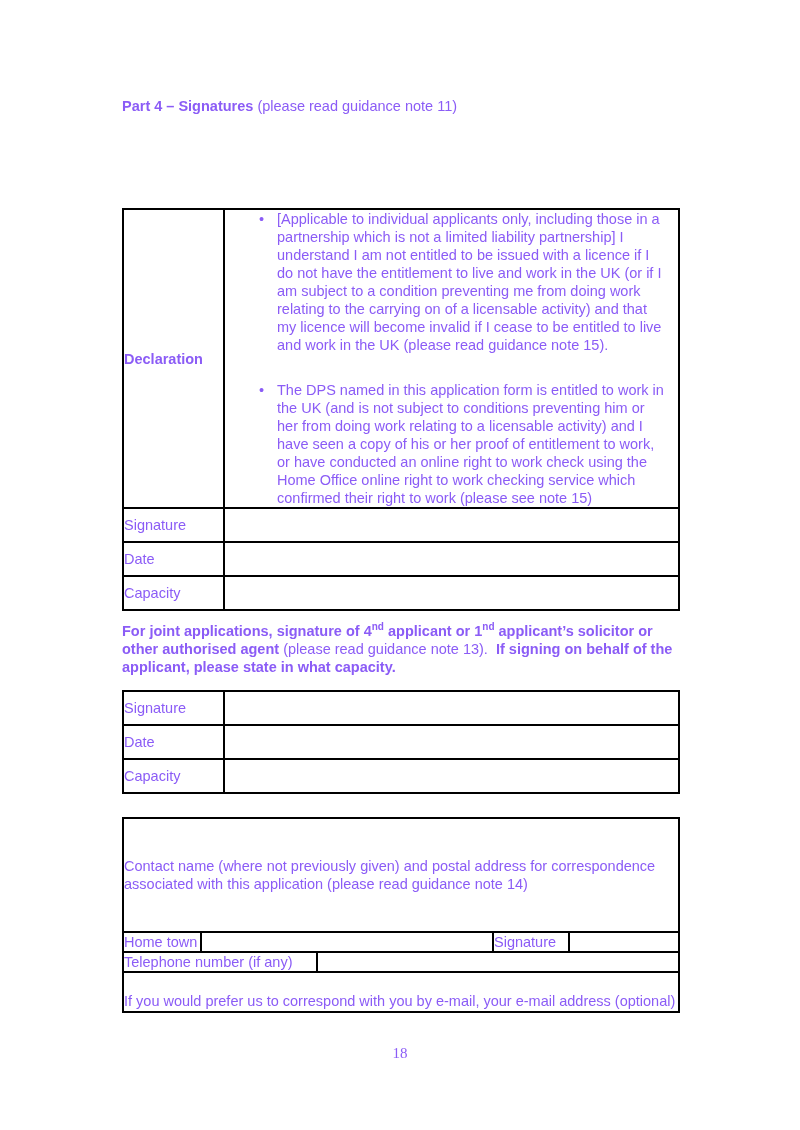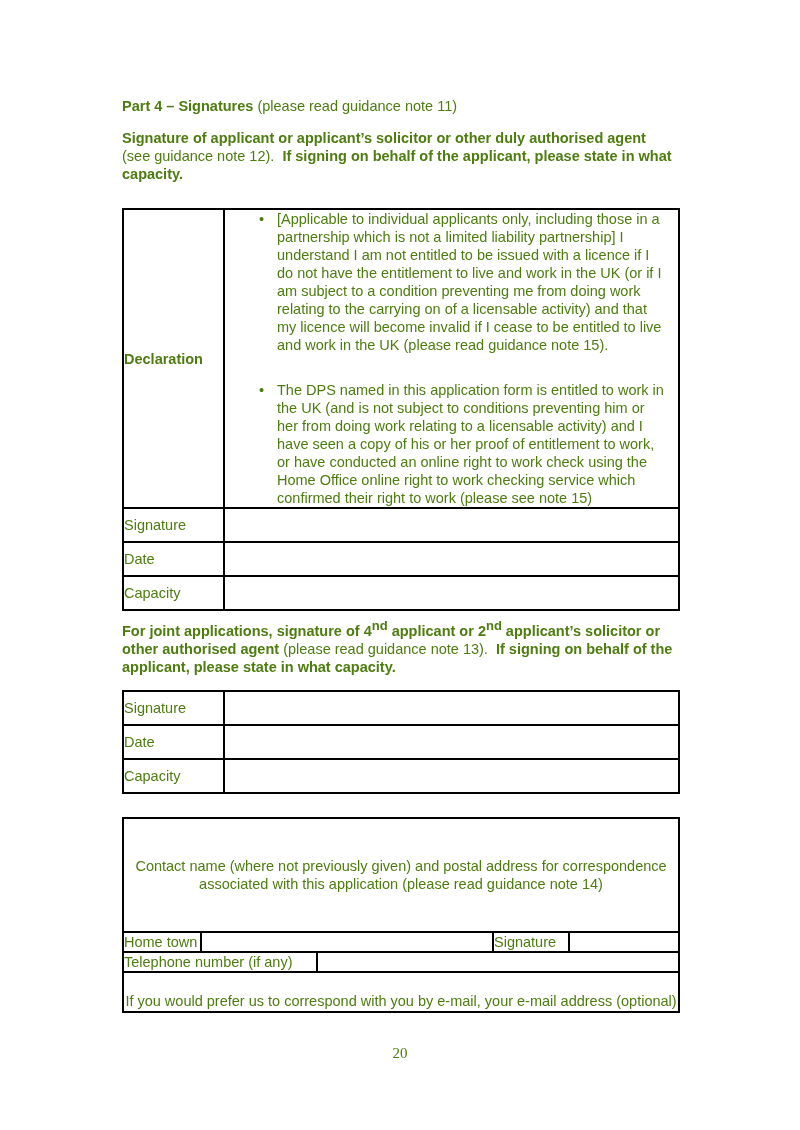--- a/index.html
+++ b/index.html
@@ -2,29 +2,29 @@
 <html><head>
 <meta charset="utf-8">
 <style>
   * { box-sizing: border-box; }
   html, body { margin: 0; padding: 0; background: #ffffff; }
   .page {
     position: relative;
     width: 800px;
     height: 1130px;
     background: #ffffff;
-    color: #4d7c0f;
+    color: #8b5cf6;
     font-family: "Liberation Sans", sans-serif;
     font-size: 14.5px;
     line-height: 18px;
     overflow: hidden;
   }
   .abs { position: absolute; }
   .bold { font-weight: bold; }
-  .sup { font-size: 13px; vertical-align: super; line-height: 0; font-weight: bold; }
+  .sup { font-size: 10px; vertical-align: super; line-height: 0; font-weight: bold; }
 
   .content-left { left: 122px; width: 556px; }
 
   table.form-table {
     border-collapse: collapse;
     table-layout: fixed;
     width: 556px;
   }
   table.form-table td {
     border: 2px solid #000000;
@@ -40,42 +40,39 @@
   td.declaration-body {
     vertical-align: top;
     padding: 12px 6px 0 0;
   }
   .bullet-item { display: flex; }
   .bullet-item + .bullet-item { margin-top: 27px; }
   .bullet-glyph { flex: none; width: 18px; margin-left: 34px; }
   .bullet-text { flex: 1; padding-right: 10px; }
 
   
-  td.top-align { vertical-align: top; padding: 4px 8px; text-align: center; }
+  td.top-align { vertical-align: top; padding: 4px 8px; }
   td.small-row { height: 18px; }
 
   .page-number {
     left: 0; width: 800px;
     text-align: center;
     font-family: "Liberation Serif", serif;
     font-size: 15px;
   }
 </style>
 </head>
 <body>
 
 <div class="page">
 
   <div class="abs content-left" style="top:97px;">
     <span class="bold">Part 4 – Signatures</span><span> (please read guidance note 11)</span>
   </div>
 
-  <div class="abs content-left" style="top:129px;">
-    <span class="bold">Signature of applicant or applicant’s solicitor or other duly authorised agent</span><span> (see guidance note 12).&nbsp; </span><span class="bold">If signing on behalf of the applicant, please state in what capacity.</span>
-  </div>
 
   <table class="form-table abs" style="top:208px; left:122px;">
     <colgroup>
         <col style="width:101px;">
         <col style="width:455px;">
       </colgroup>
     <tbody>
         <tr>
       <td class="label-cell bold" style="height:285px;margin-top:28px;">Declaration</td>
       <td class="declaration-body">
@@ -98,21 +95,21 @@
       <td class="field-cell"></td>
     </tr>
     <tr>
       <td class="label-cell" style="height:34px;">Capacity</td>
       <td class="field-cell"></td>
     </tr>
   </tbody>
     </table>
 
   <div class="abs content-left" style="top:622px;">
-    <span class="bold">For joint applications, signature of 4</span><span class="sup">nd</span><span class="bold"> applicant or 2</span><span class="sup">nd</span><span class="bold"> applicant’s solicitor or other authorised agent</span><span> (please read guidance note 13).&nbsp; </span><span class="bold">If signing on behalf of the applicant, please state in what capacity.</span>
+    <span class="bold">For joint applications, signature of 4</span><span class="sup">nd</span><span class="bold"> applicant or 1</span><span class="sup">nd</span><span class="bold"> applicant’s solicitor or other authorised agent</span><span> (please read guidance note 13).&nbsp; </span><span class="bold">If signing on behalf of the applicant, please state in what capacity.</span>
   </div>
 
   <table class="form-table abs" style="top:690px; left:122px;">
     <colgroup>
         <col style="width:101px;">
         <col style="width:455px;">
       </colgroup>
     <tbody>
         <tr>
       <td class="label-cell" style="height:34px;">Signature</td>
@@ -154,15 +151,15 @@
       <td colspan="3" class="field-cell"></td>
     </tr>
     <tr>
       <td colspan="5" class="top-align" style="height:40px; padding-top:17px;">
         <span>If you would prefer us to correspond with you by e-mail, your e-mail address (optional)</span>
       </td>
     </tr>
   </tbody>
     </table>
 
-  <div class="abs page-number" style="top:1044px;">20</div>
+  <div class="abs page-number" style="top:1044px;">18</div>
 
 </div>
 
 </body></html>

